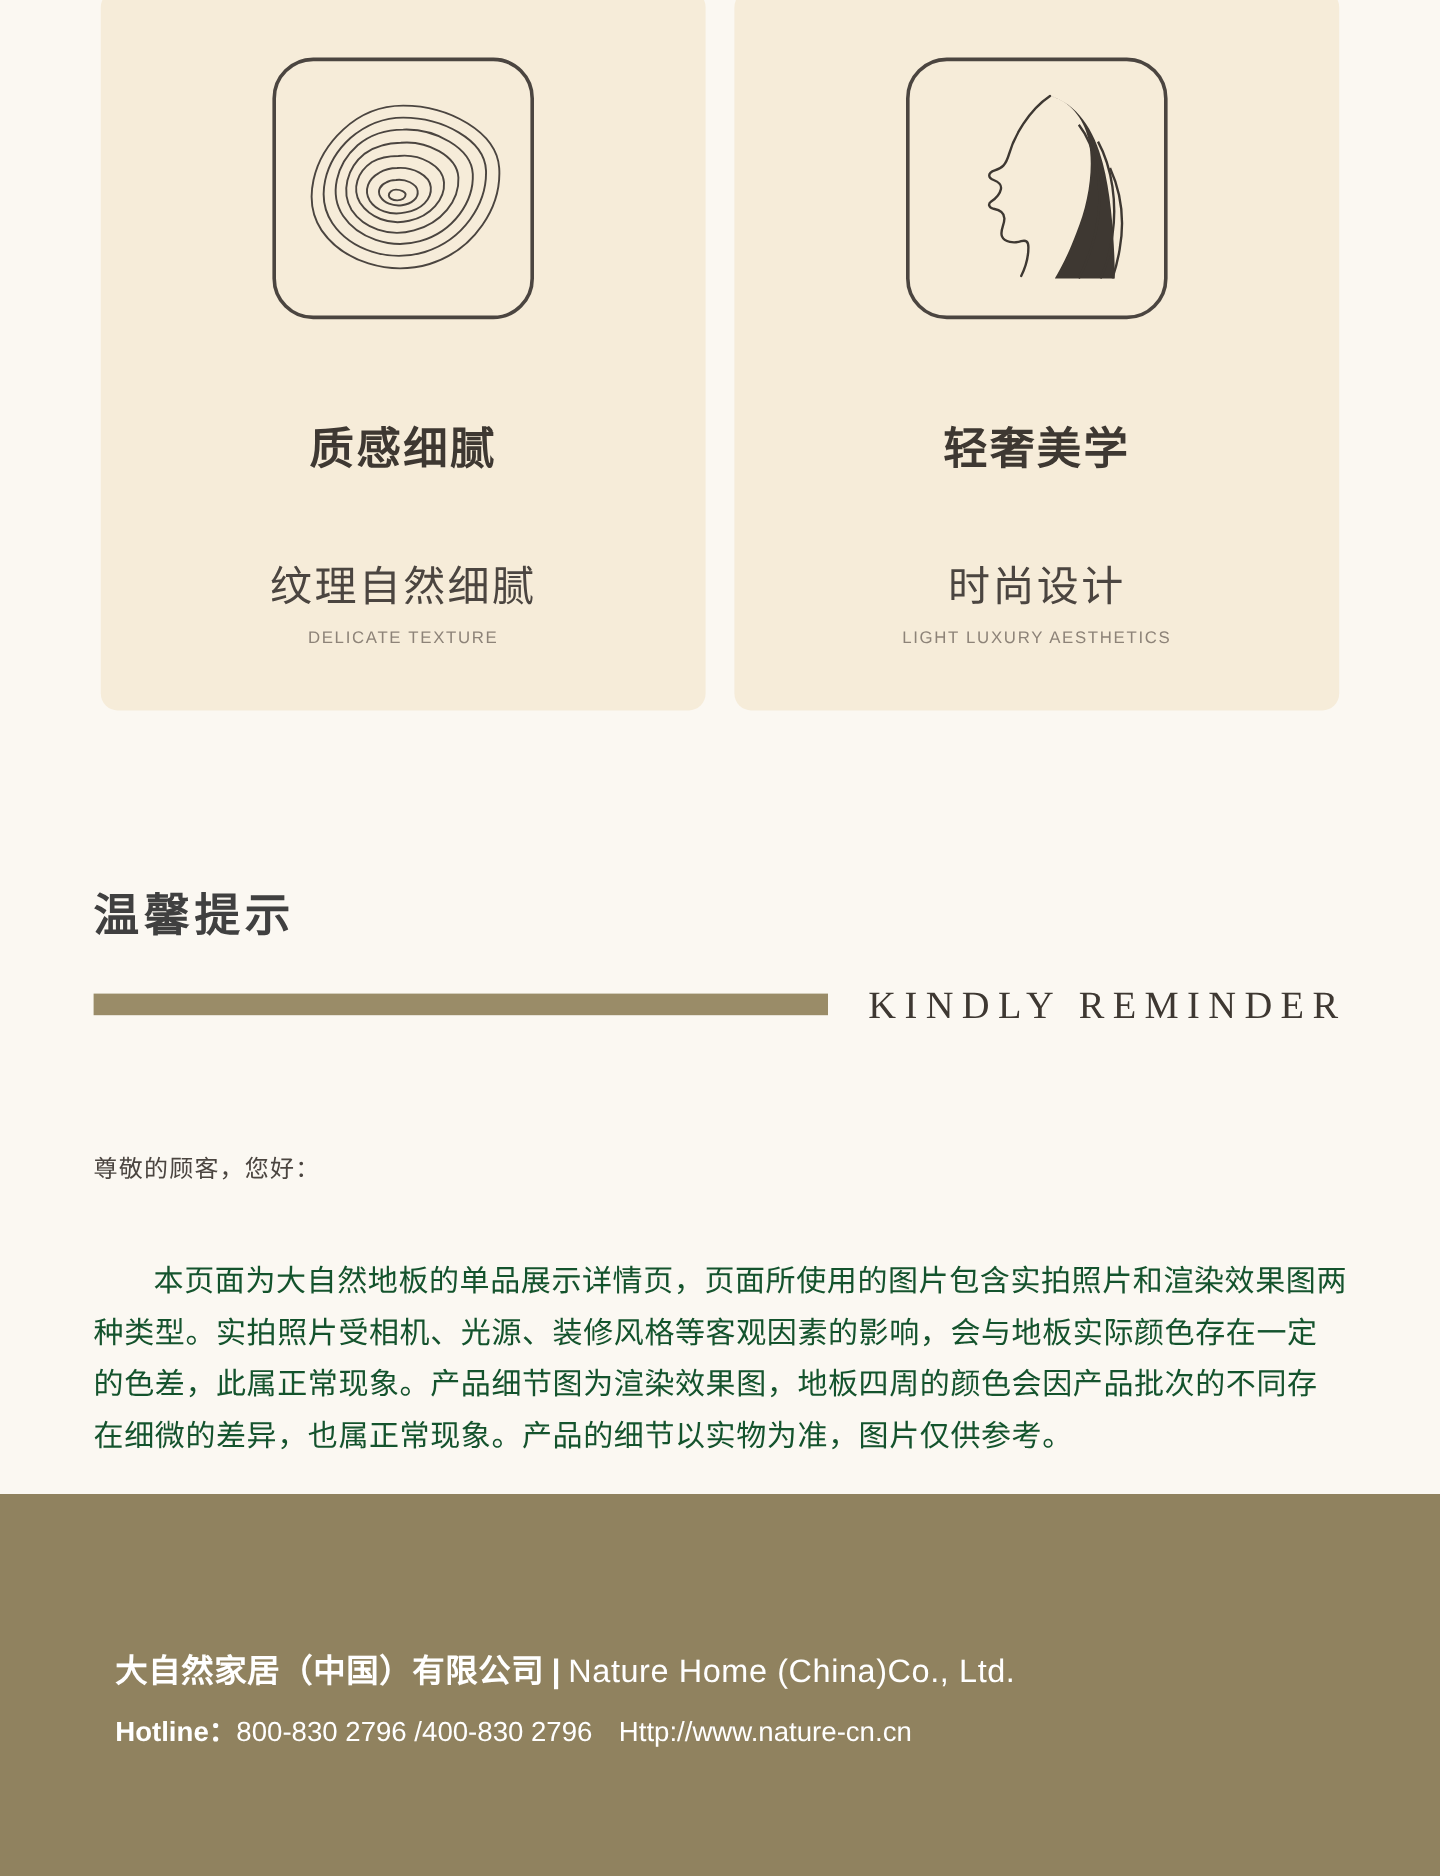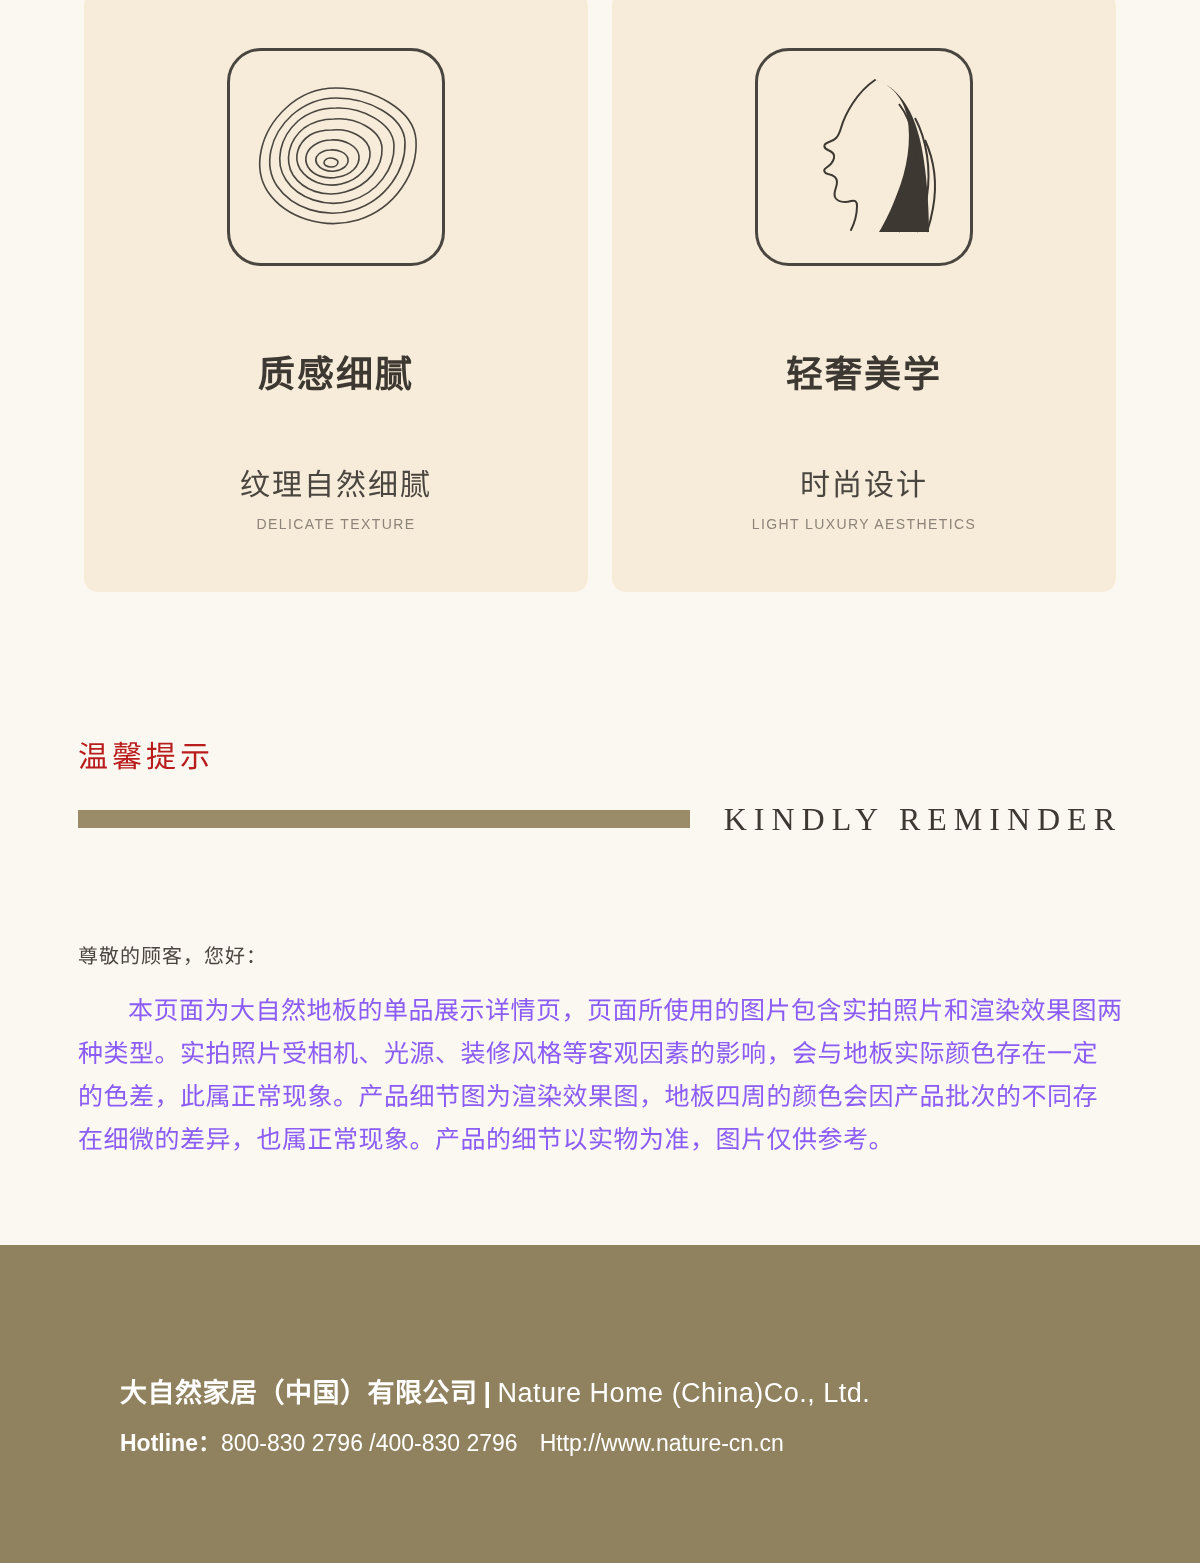--- a/index.html
+++ b/index.html
@@ -46,44 +46,44 @@
     box-sizing: border-box;
   }
   .feature-title {
     font-size: 37px;
     font-weight: bold;
     color: #3e3832;
     letter-spacing: 2px;
     margin-top: 78px;
   }
   .feature-sub {
-    font-size: 30px;
+    font-size: 35px;
     color: #4b4540;
     letter-spacing: 2px;
     margin-top: 62px;
     font-weight: 400;
   }
   .feature-en {
     font-size: 14px;
     color: #8d8378;
     letter-spacing: 1.4px;
     margin-top: 12px;
   }
 
   
   .reminder {
     padding: 0 78px;
     margin-top: 140px;
     box-sizing: border-box;
   }
   .reminder-title {
-    font-size: 30px;
-    color: #b91c1c;
+    font-size: 38px;
+    color: #404040;
     letter-spacing: 4px;
-    font-weight: 400;
+    font-weight: 700;
   }
   .reminder-rule-row {
     display: flex;
     align-items: center;
     margin-top: 18px;
   }
   .reminder-bar {
     width: 672px;
     height: 18px;
     background: #9a8c68;
@@ -96,40 +96,40 @@
     color: #3e3832;
     white-space: nowrap;
   }
   .reminder-greeting {
     margin-top: 102px;
     font-size: 20px;
     color: #4b4540;
     letter-spacing: 1px;
   }
   .reminder-body {
-    margin-top: 20px;
+    margin-top: 60px;
     font-size: 25px;
     line-height: 1.72;
-    color: #8b5cf6;
+    color: #14532d;
     text-indent: 50px;
     letter-spacing: 0.5px;
     width: 1045px;
   }
 
   
   .footer {
     position: absolute;
     left: 0;
     bottom: 0;
     width: 1200px;
     height: 318px;
     background: #90825f;
     color: #ffffff;
     box-sizing: border-box;
-    padding: 126px 0 0 120px;
+    padding: 126px 0 0 96px;
   }
   .footer-line1 {
     font-size: 27px;
     letter-spacing: 0.5px;
     white-space: nowrap;
   }
   .footer-line1 .cn {
     font-weight: bold;
   }
   .footer-line1 .divider {

